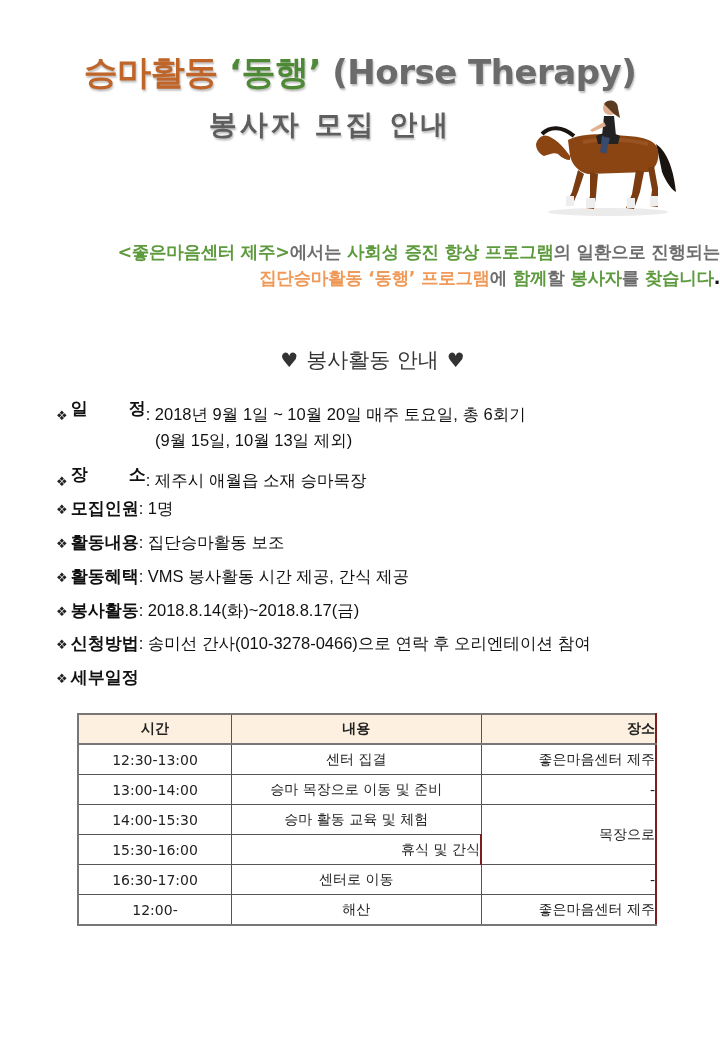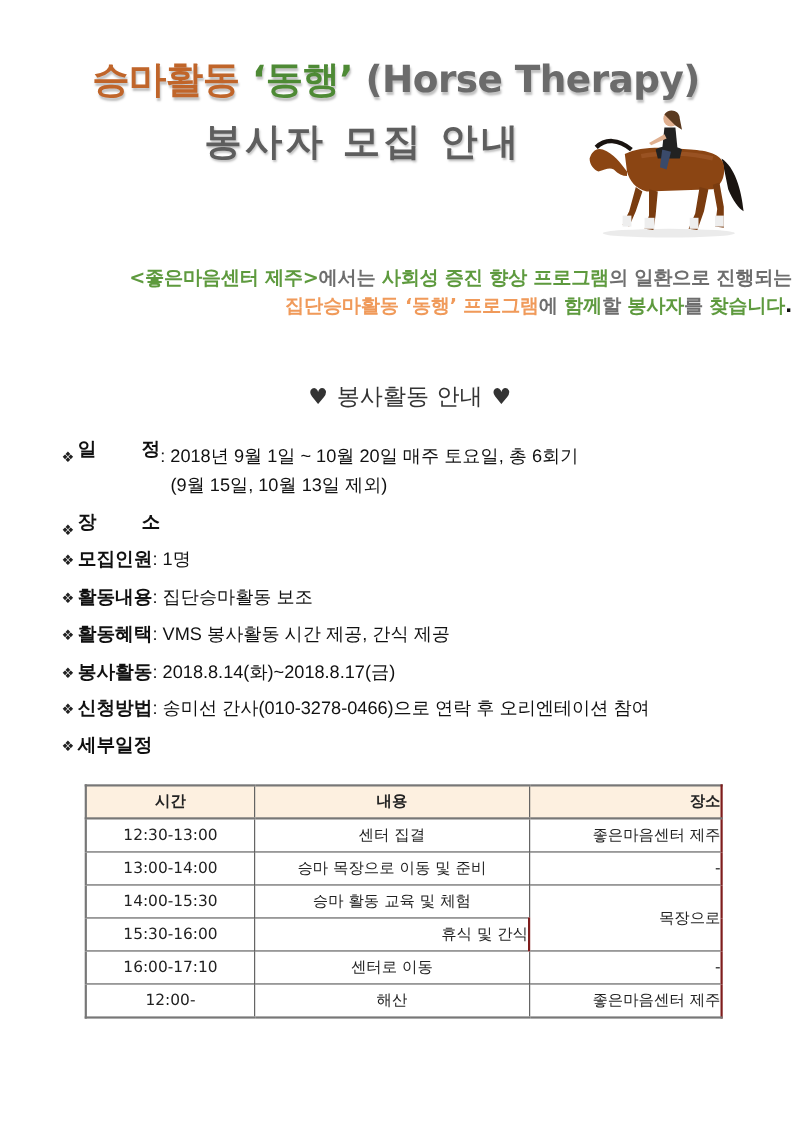--- a/index.html
+++ b/index.html
@@ -7,21 +7,21 @@
          font-family:"DejaVu Sans", "Liberation Sans", sans-serif; color:#222; }
 
   .title1 { position:absolute; left:0; top:50px; width:720px; text-align:center;
             font-weight:bold; font-size:34px; letter-spacing:-0.5px; white-space:nowrap;
             text-shadow:1px 2px 2px rgba(0,0,0,0.25); }
   .title1 .t-orange { color:#C0652A; }
   .title1 .t-green  { color:#4E8A35; }
   .title1 .t-gray   { color:#6B6B6B; }
 
   .title2 { position:absolute; left:0; top:106px; width:660px; text-align:center;
-            font-weight:bold; font-size:34px; color:#5E5E5E; letter-spacing:3px;
+            font-weight:bold; font-size:28px; color:#5E5E5E; letter-spacing:3px;
             text-shadow:1px 2px 2px rgba(0,0,0,0.25); }
 
   .horse { position:absolute; left:528px; top:92px; width:150px; height:125px; }
 
   .intro { position:absolute; left:0; width:720px; text-align:right; font-weight:bold;
            font-size:17.5px; white-space:nowrap; letter-spacing:-0.3px; }
   .intro.l1 { top:240px; }
   .intro.l2 { top:266px; }
   .c-green { color:#5E9A3E; }
   .c-gray  { color:#6E6E6E; }
@@ -98,21 +98,21 @@
 <div class="sec-title">
   <span class="heart">♥</span><span>봉사활동 안내</span><span class="heart">♥</span>
 </div>
 
 <div class="info" style="top:397px;">
   <span class="bullet">❖</span><span class="lbl spaced"><span class="a">일</span><span class="b">정</span></span><span>: 2018년 9월 1일 ~ 10월 20일 매주 토요일, 총 6회기</span>
 </div>
 <div class="info" style="top:430px; left:155px;">(9월 15일, 10월 13일 제외)</div>
 
 <div class="info" style="top:463px;">
-  <span class="bullet">❖</span><span class="lbl spaced"><span class="a">장</span><span class="b">소</span></span>
+  <span class="bullet">❖</span><span class="lbl spaced"><span class="a">장</span><span class="b">소</span></span><span>: 제주시 애월읍 소재 승마목장</span>
 </div>
 
 <div class="info" style="top:497px;">
   <span class="bullet">❖</span><span class="lbl">모집인원</span><span>: 1명</span>
 </div>
 
 <div class="info" style="top:531px;">
   <span class="bullet">❖</span><span class="lbl">활동내용</span><span>: 집단승마활동 보조</span>
 </div>
 
@@ -154,21 +154,21 @@
     <tr>
       <td>14:00-15:30</td>
       <td class="mid">승마 활동 교육 및 체험</td>
       <td rowspan="2">목장으로</td>
     </tr>
     <tr>
       <td>15:30-16:00</td>
       <td class="mid">휴식 및 간식</td>
     </tr>
     <tr>
-      <td>16:00-17:10</td>
+      <td>16:30-17:00</td>
       <td class="mid">센터로 이동</td>
       <td>-</td>
     </tr>
     <tr class="outer-bottom">
       <td>12:00-</td>
       <td class="mid">해산</td>
       <td>좋은마음센터 제주</td>
     </tr>
   </tbody>
 </table>

